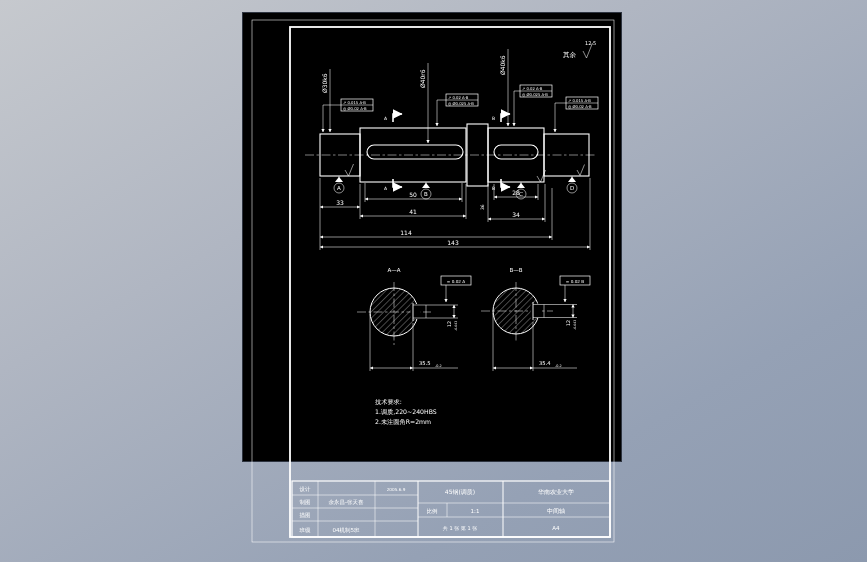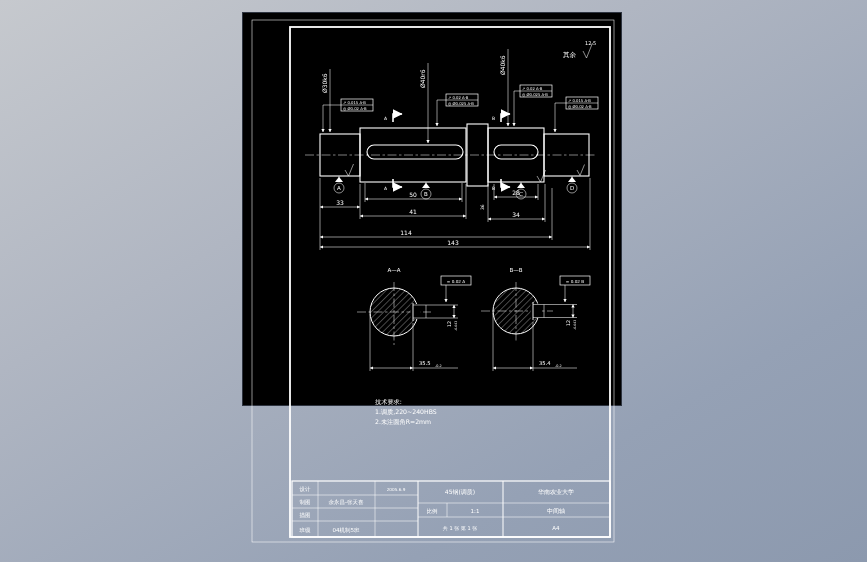--- a/index.html
+++ b/index.html
@@ -1,20 +1,20 @@
 <!DOCTYPE html>
 <html><head>
 <meta charset="utf-8">
 <style>
   html,body{margin:0;padding:0;}
   body{width:867px;height:562px;overflow:hidden;
        font-family:"DejaVu Sans",sans-serif;
        background:linear-gradient(150deg,#c6c9ce 0%,#b0b6c2 35%,#95a1b5 75%,#8c99ae 100%);}
   #stage{position:relative;width:867px;height:562px;}
-  #cad-panel{position:absolute;left:243px;top:13px;width:378px;height:392px;
+  #cad-panel{position:absolute;left:243px;top:13px;width:378px;height:448px;
              background:#000;box-shadow:0 0 0 1px #2e3440;}
   svg{display:block;}
   text{fill:#fff;font-family:"DejaVu Sans",sans-serif;}
   .o{stroke:#fff;fill:none;stroke-width:1.1px;}
   .t{stroke:#fff;fill:none;stroke-width:0.55px;}
   .th{stroke:#fff;fill:none;stroke-width:1.6px;}
   .c{stroke:#fff;fill:none;stroke-width:0.5px;stroke-dasharray:9 2.5 2.5 2.5;}
   .fcfbox{stroke:#fff;fill:none;stroke-width:0.7px;}
 </style>
 </head>

